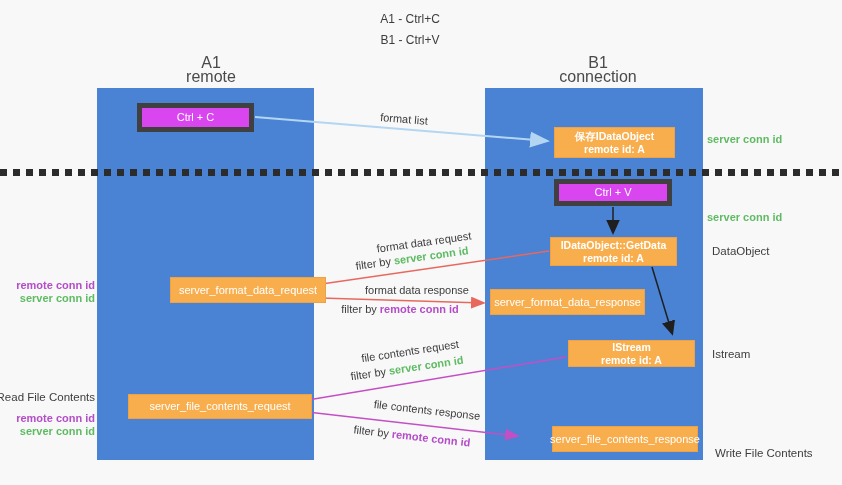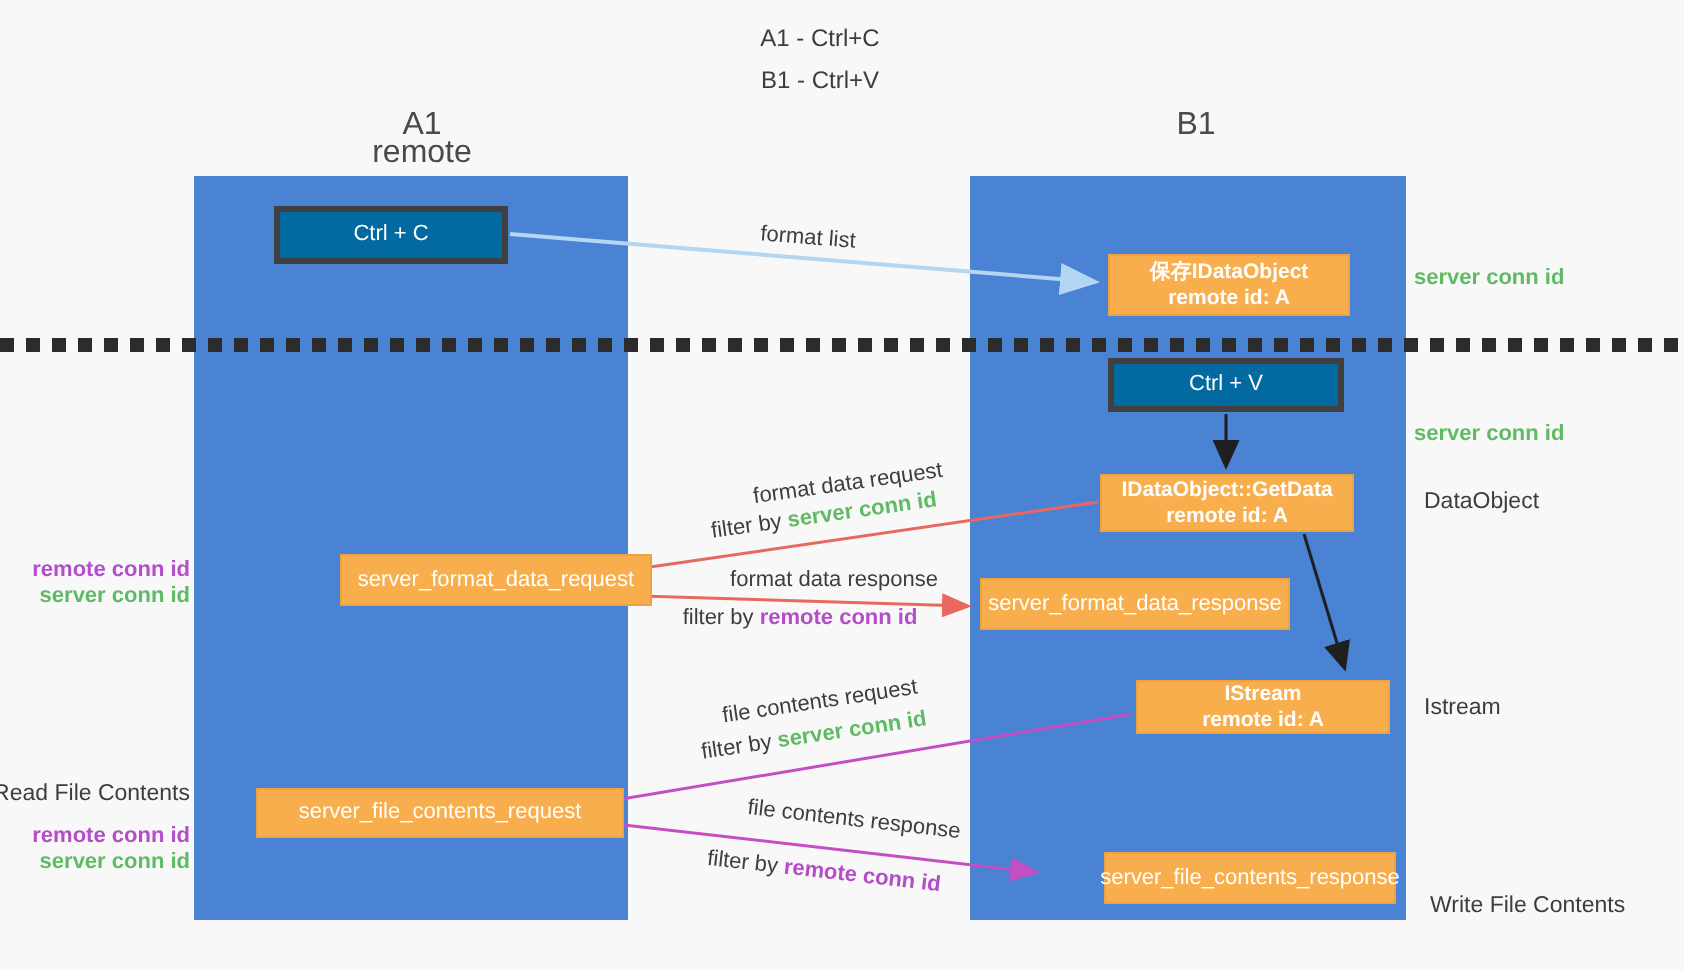--- a/index.html
+++ b/index.html
@@ -16,21 +16,21 @@
   .lane-head { position:absolute; top:56px; width:120px; text-align:center;
                font-size:16px; line-height:14px; color:#4a4a4a; }
   .lane-head-a { left:151px; } .lane-head-b { left:538px; }
   .cut-line { position:absolute; left:0; top:169px; width:842px; height:7px;
               background:repeating-linear-gradient(90deg,#2c2c2c 0 7px,transparent 7px 13px); }
   .node { position:absolute; display:flex; flex-direction:column; align-items:center;
           justify-content:center; color:#fff; text-align:center; font-size:11px;
           line-height:13px; box-sizing:border-box; }
   .node.small { font-size:10.5px;font-weight:bold; }
   .orange { background:#f9ae4d; border:1px solid #eea243; }
-  .green  { background:#0369a1; border:3px solid #404040; }
+  .green  { background:#d946ef; border:5px solid #404040; }
   .n-ctrl-c   { left:137px; top:103px; width:117px; height:29px; }
   .n-save     { left:554px; top:127px; width:121px; height:31px; }
   .n-ctrl-v   { left:554px; top:179px; width:118px; height:27px; }
   .n-getdata  { left:550px; top:237px; width:127px; height:29px; }
   .n-freq     { left:130px; top:277px; width:156px; height:26px;margin-left:40px; }
   .n-fresp    { left:490px; top:289px; width:155px; height:26px; }
   .n-istream  { left:568px; top:340px; width:127px; height:27px; }
   .n-filereq  { left:128px; top:394px; width:184px; height:25px; }
   .n-fileresp { left:552px; top:426px; width:146px; height:26px; }
   .flabel { position:absolute; font-size:11px; color:#3d3d3d; white-space:nowrap;
@@ -53,20 +53,21 @@
     <div>A1 - Ctrl+C</div>
     <div>B1 - Ctrl+V</div>
   </div>
 
   <div class="lane-head lane-head-a">
     <div>A1</div>
     <div>remote</div>
   </div>
   <div class="lane-head lane-head-b">
     <div>B1</div>
+    <div>connection</div>
   </div>
 
   <div class="lane lane-a"></div>
   <div class="lane lane-b"></div>
 
   <div class="cut-line"></div>
 
   <svg class="arrows" width="842" height="485">
     <defs>
       <marker id="mBlue" markerWidth="10" markerHeight="8" refX="9" refY="4" orient="auto">

